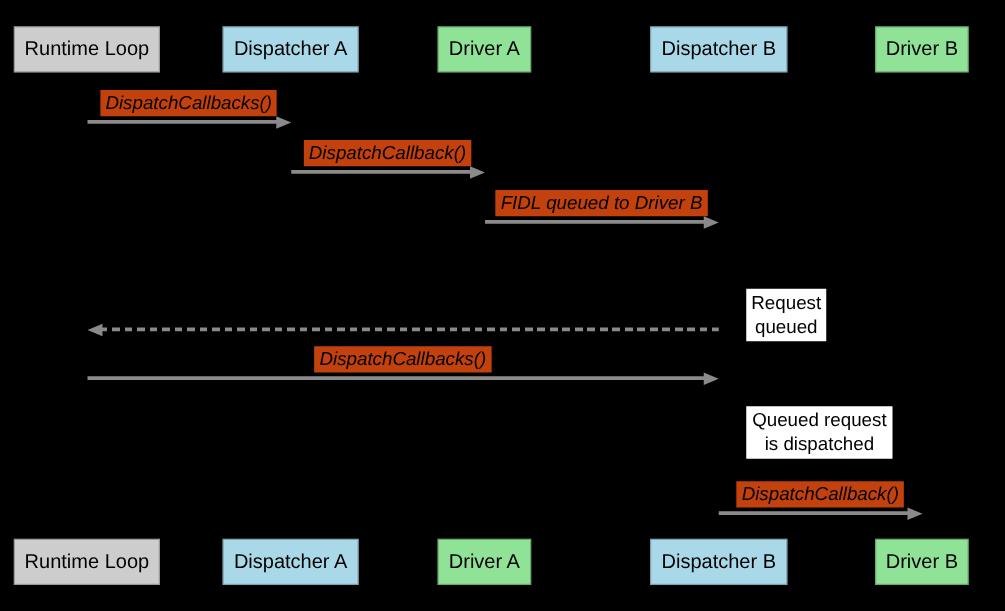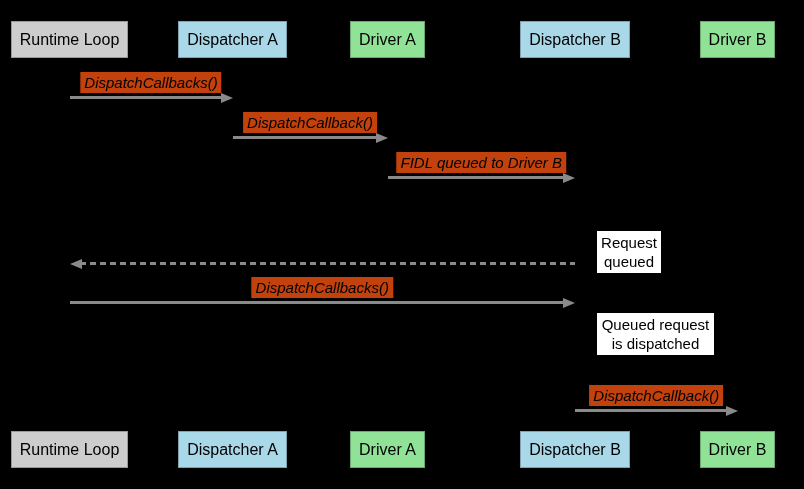--- a/index.html
+++ b/index.html
@@ -84,18 +84,18 @@
       <div class="msg-label" style="left: 310px; top: 112px;">DispatchCallback()</div>
       <div class="msg-line" style="top: 176px; left: 387.5px; width: 177.5px; background: rgb(138, 138, 138);"></div>
       <div class="arrow-head" style="top: 172.5px; left: 563px; border-left: 12px solid rgb(138, 138, 138);"></div>
       <div class="msg-label" style="left: 481.25px; top: 152px;">FIDL queued to Driver B</div>
       <div class="note-label" style="left: 597px; top: 199px; width: 64px; margin-top: 32px;">Request queued</div>
       <div class="msg-line" style="top: 262px; left: 79.5px; width: 495.5px; background-image: repeating-linear-gradient(90deg, rgb(138, 138, 138) 0px, rgb(138, 138, 138) 6px, transparent 6px, transparent 10px);"></div>
       <div class="arrow-head" style="top: 258.5px; left: 69.5px; border-right: 12px solid rgb(138, 138, 138);"></div>
       <div class="msg-line" style="top: 301px; left: 69.5px; width: 495.5px; background: rgb(138, 138, 138);"></div>
       <div class="arrow-head" style="top: 297.5px; left: 563px; border-left: 12px solid rgb(138, 138, 138);"></div>
       <div class="msg-label" style="left: 322.25px; top: 277px;">DispatchCallbacks()</div>
-      <div class="note-label" style="left: 597px; top: 313px; width: 117px;">Queued request is dispatched</div>
+      <div class="note-label" style="left: 597px; top: 325px; width: 117px;">Queued request is dispatched</div>
       <div class="msg-line" style="top: 409px; left: 575px; width: 152.5px; background: rgb(138, 138, 138);"></div>
       <div class="arrow-head" style="top: 405.5px; left: 725.5px; border-left: 12px solid rgb(138, 138, 138);"></div>
       <div class="msg-label" style="left: 656.25px; top: 385px;">DispatchCallback()</div>
     </div>
 </div>
 
 </body></html>

